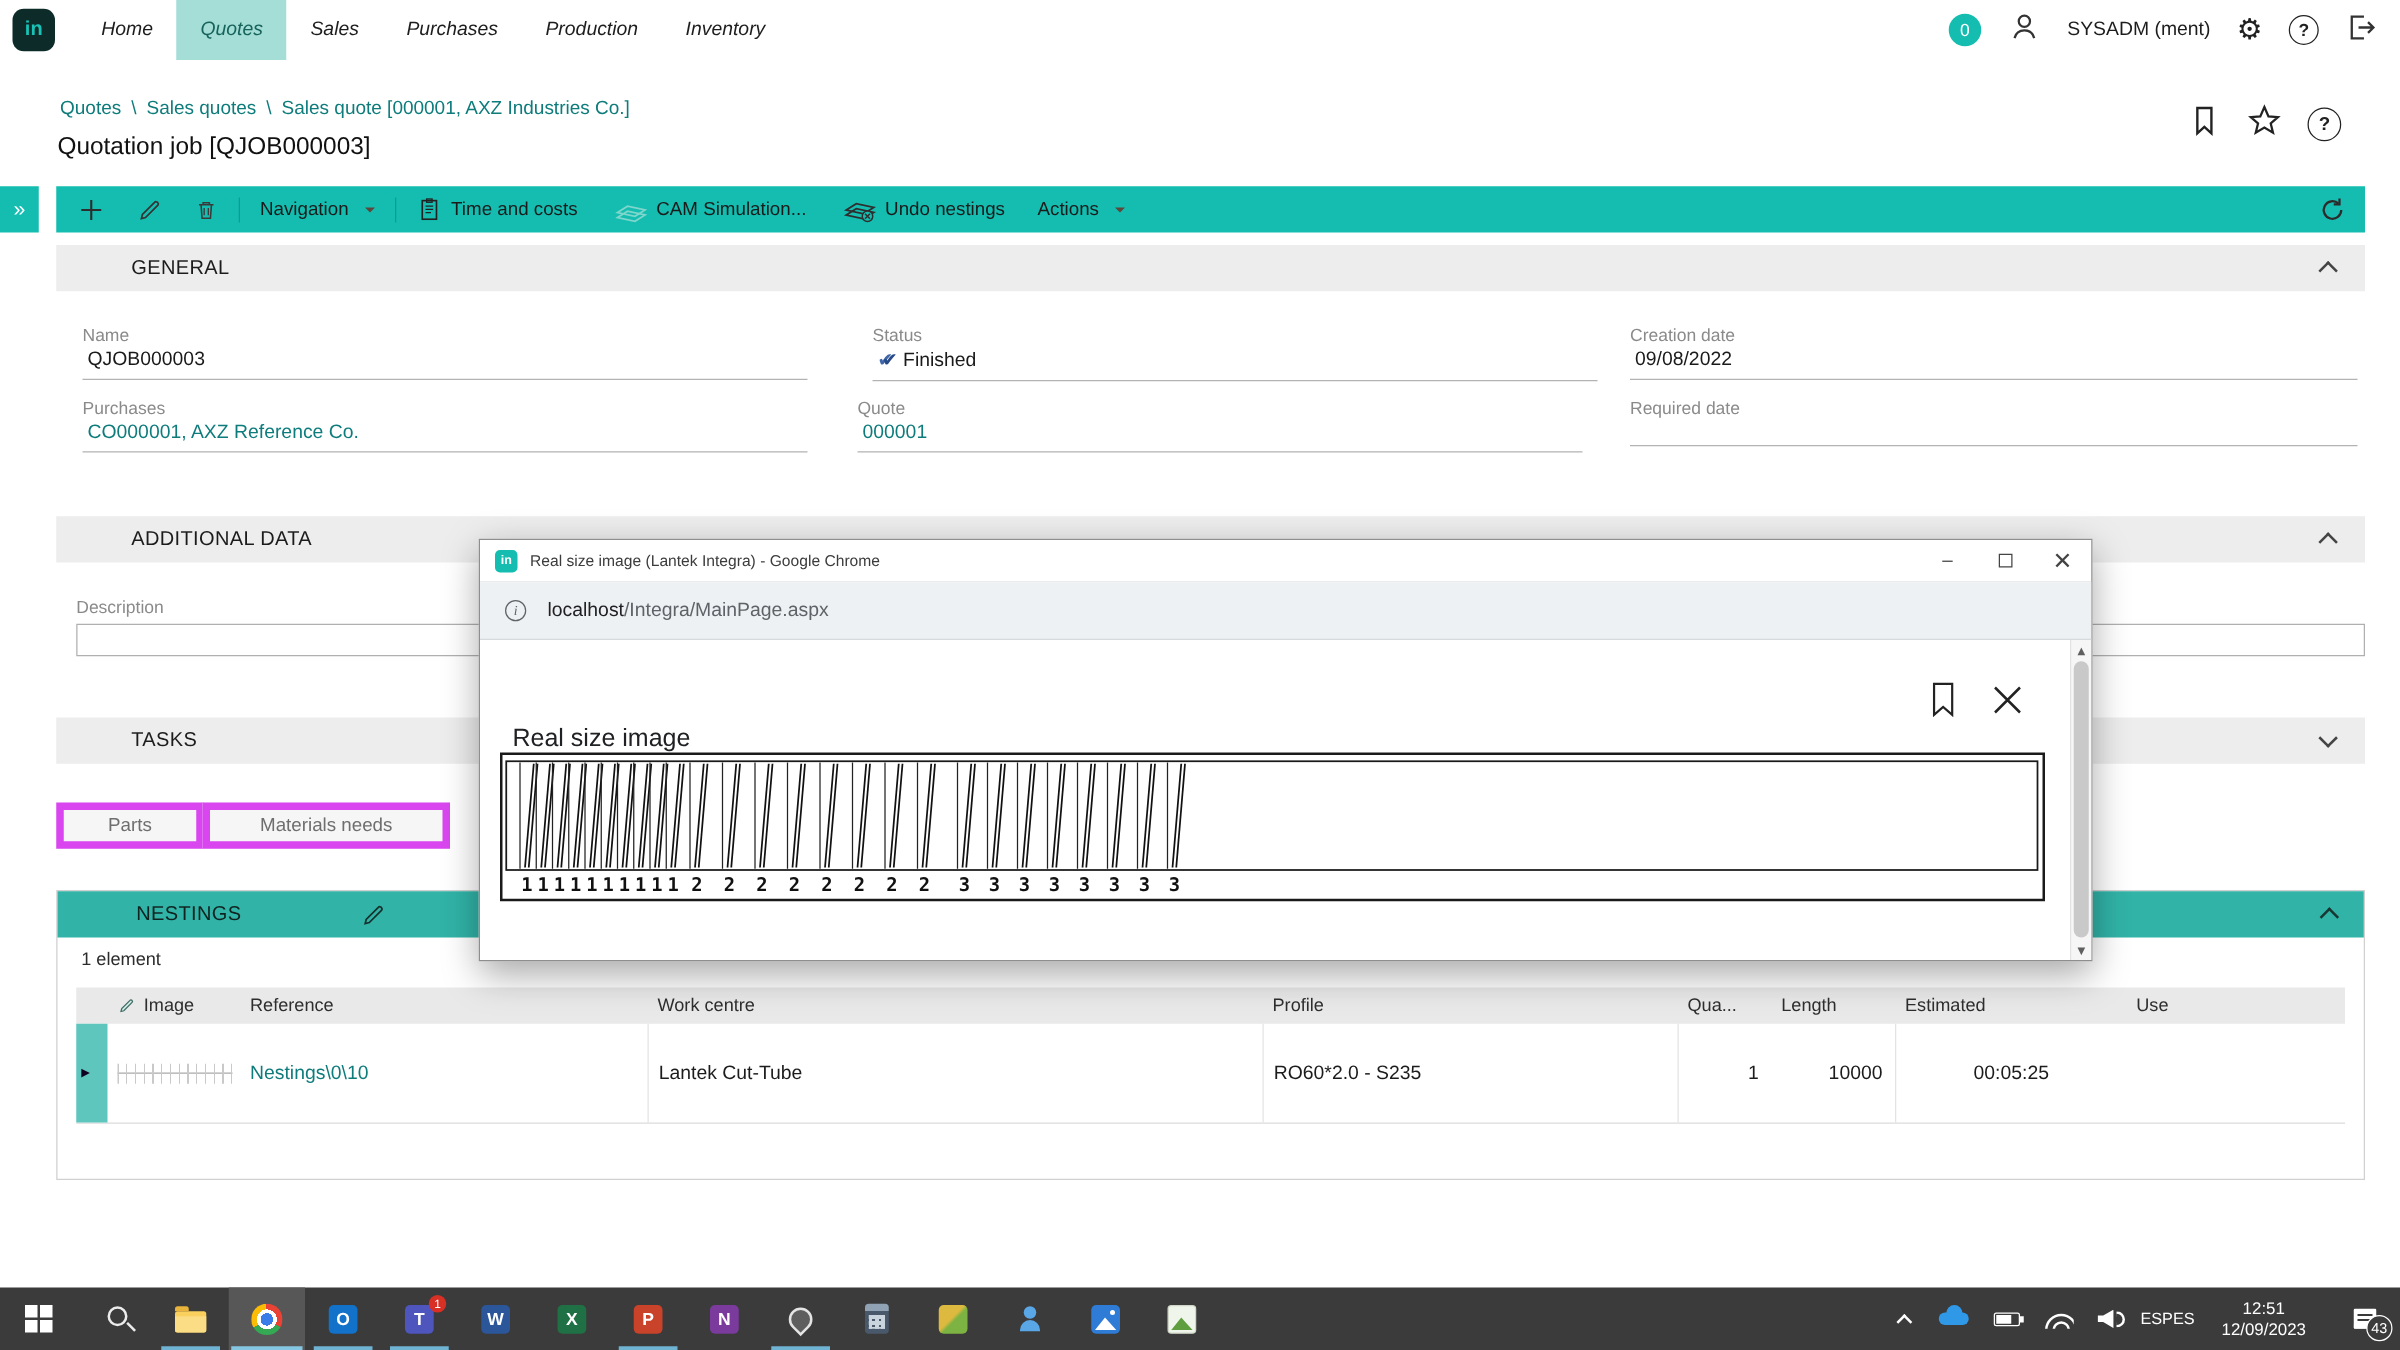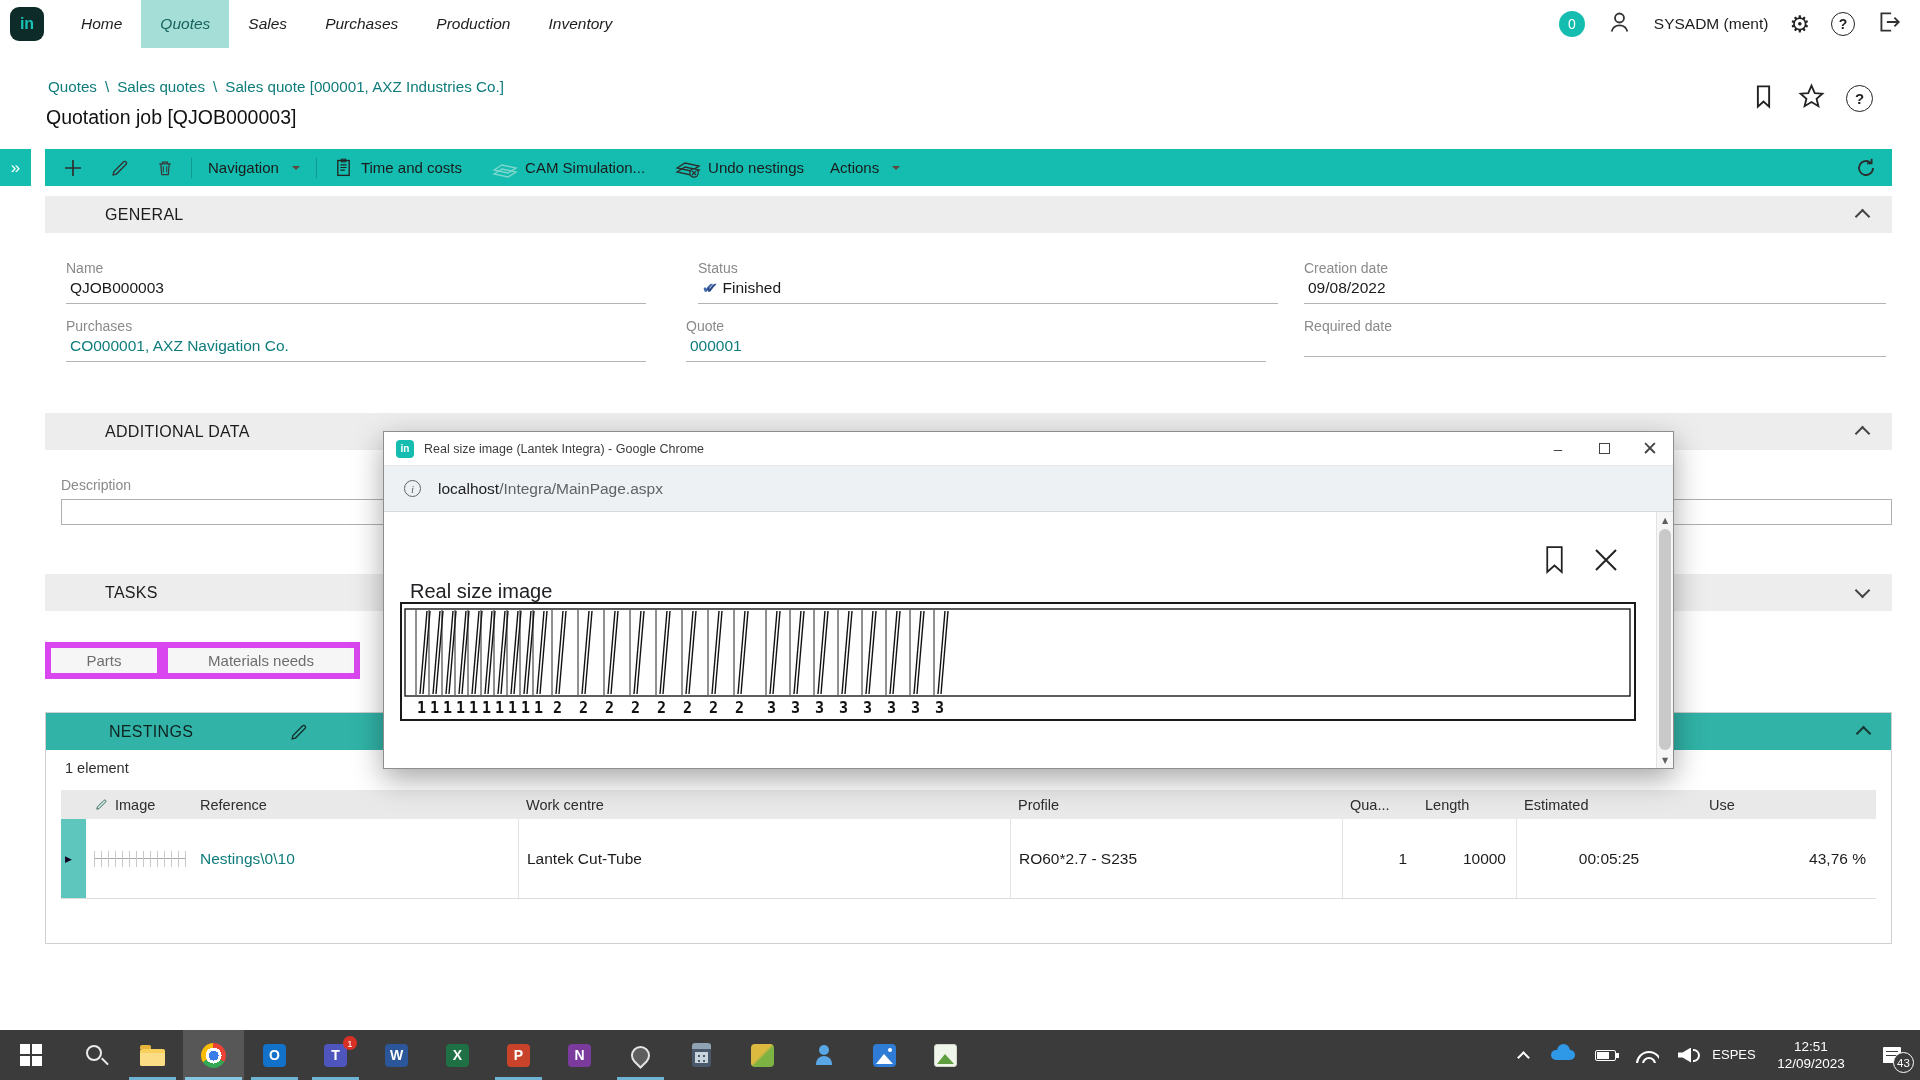--- a/index.html
+++ b/index.html
@@ -285,21 +285,21 @@
     <span class="check">✔</span><span class="check check2">✔</span>
     <span>Finished</span>
   </div>
 </div>
 <div class="field" style="left:1304px; top:260px; width:582px">
   <div class="flabel">Creation date</div>
   <div class="fvalue">09/08/2022</div>
 </div>
 <div class="field" style="left:66px; top:318px; width:580px">
   <div class="flabel">Purchases</div>
-  <div class="fvalue link">CO000001, AXZ Navigation Co.</div>
+  <div class="fvalue link">CO000001, AXZ Reference Co.</div>
 </div>
 <div class="field" style="left:686px; top:318px; width:580px">
   <div class="flabel">Quote</div>
   <div class="fvalue link">000001</div>
 </div>
 <div class="field" style="left:1304px; top:318px; width:582px">
   <div class="flabel">Required date</div>
   <div class="fvalue"></div>
 </div>
 
@@ -353,25 +353,24 @@
     </div>
     <div class="trow tdata">
       <div class="cell-marker">▶</div>
       <div>
           <span class="thumb"></span>
         </div>
       <div>
           <span class="tlink">Nestings\0\10</span>
         </div>
       <div class="bl">Lantek Cut-Tube</div>
-      <div class="bl">RO60*2.7 - S235</div>
+      <div class="bl">RO60*2.0 - S235</div>
       <div class="bl num">1</div>
       <div class="num">10000</div>
       <div class="bl ctr">00:05:25</div>
-      <div class="num" style="padding-right:24px">43,76 %</div>
     </div>
   </div>
 </div>
 
 <div class="popup">
   <div class="ptitle">
     <span class="pfav">in</span>
     <span class="ptext">Real size image (Lantek Integra) - Google Chrome</span>
     <span class="pbtns">
       <span class="pbtn">–</span>

